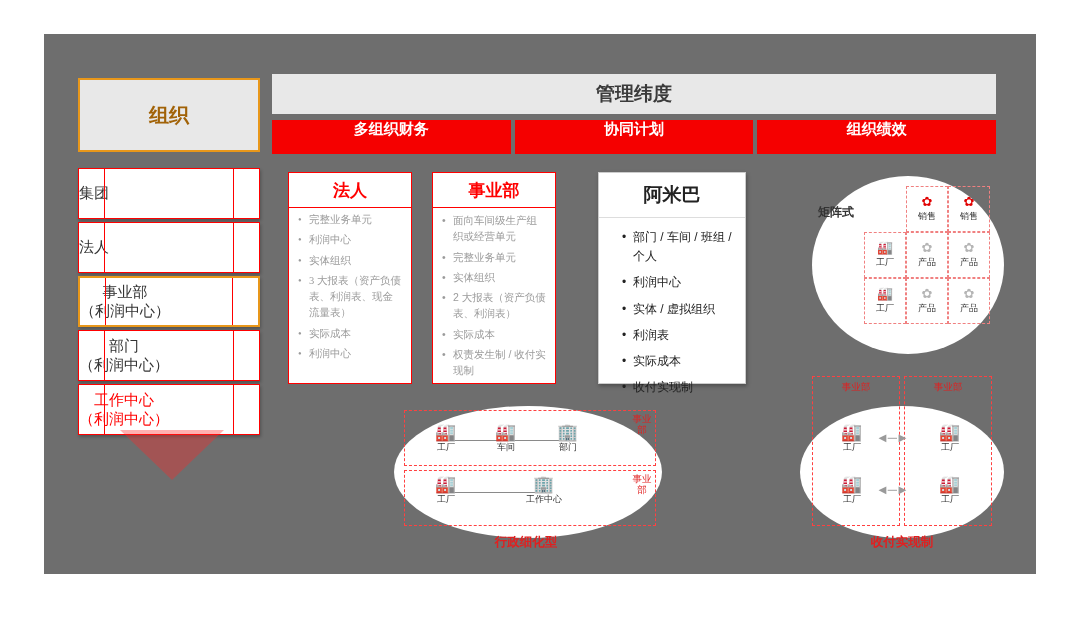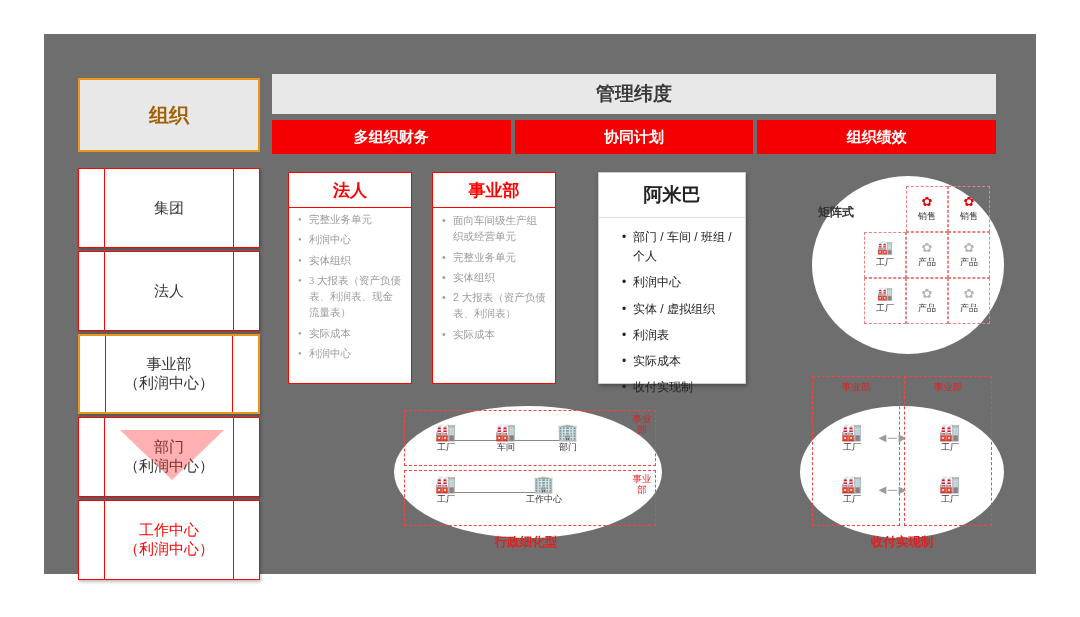--- a/index.html
+++ b/index.html
@@ -43,27 +43,27 @@
   }
   .left-stack {
     position: absolute;
     left: 78px;
     top: 168px;
     width: 182px;
   }
   .lv {
     position: relative;
     width: 182px;
-    height: 80px;
+    height: 51px;
     background: #ffffff;
     border: 1px solid #ff0000;
     box-sizing: border-box;
     display: flex;
     align-items: center;
-    justify-content: center;
+    justify-content: flex-start;
     text-align: center;
     font-size: 15px;
     line-height: 1.25;
     color: #333333;
     margin-bottom: 3px;
     box-shadow: 1px 2px 3px rgba(0,0,0,.25);
   }
   .lv.sel {
     border: 2px solid #e8971a;
   }
@@ -116,21 +116,21 @@
     display: flex;
     gap: 4px;
   }
   .mgmt-tab {
     flex: 1;
     background: #f50000;
     color: #ffffff;
     font-size: 15px;
     font-weight: bold;
     display: flex;
-    align-items: center;
+    align-items: flex-start;
     justify-content: center;
   }
 
   
   .card {
     position: absolute;
     background: #ffffff;
     box-sizing: border-box;
   }
   .card .card-hd {
@@ -348,20 +348,21 @@
   </div>
 
   <div class="card" id="card-shiye">
     <div class="card-hd">事业部</div>
     <ul>
       <li>面向车间级生产组织或经营单元</li>
       <li>完整业务单元</li>
       <li>实体组织</li>
       <li>2 大报表（资产负债表、利润表）</li>
       <li>实际成本</li>
+      <li>权责发生制 / 收付实现制</li>
     </ul>
   </div>
 
   <div class="card" id="card-amiba">
     <div class="card-hd">阿米巴</div>
     <ul>
       <li>部门 / 车间 / 班组 / 个人</li>
       <li>利润中心</li>
       <li>实体 / 虚拟组织</li>
       <li>利润表</li>

